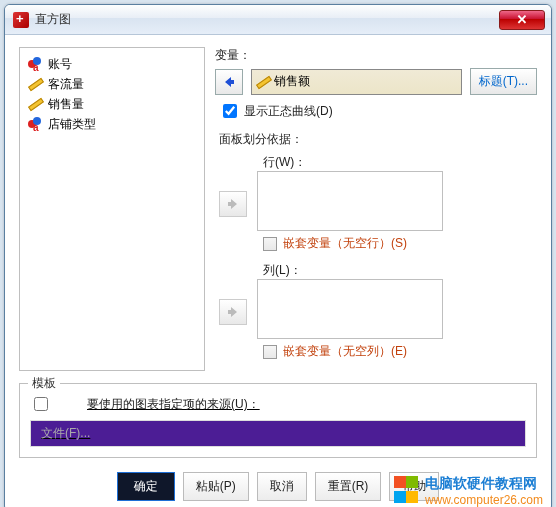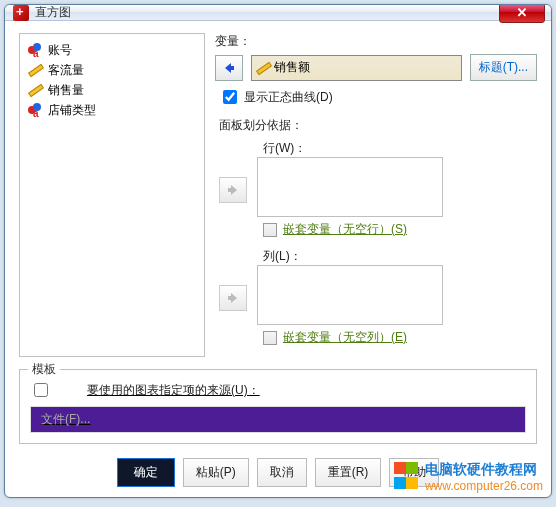--- a/index.html
+++ b/index.html
@@ -1,18 +1,18 @@
 <!DOCTYPE html>
 <html><head>
 <meta charset="utf-8">
 <style>
 * { box-sizing: border-box; font-family: "Microsoft YaHei", Tahoma, sans-serif; font-size: 12px; }
 body { margin: 0; background: #d8e4ef; padding: 4px; }
 .window { width: 548px; background: #fff; border: 1px solid #5a7fa0; border-radius: 6px; overflow: hidden; box-shadow: 0 0 3px rgba(0,0,0,.2); }
-.titlebar { height: 16px; background: linear-gradient(#fdfefe,#e8eef6 45%,#d9e4f1 46%,#e6eef8); display: flex; align-items: center; padding: 0 0 0 8px; border-bottom: 1px solid #b6c6d8; }
+.titlebar { height: 30px; background: linear-gradient(#fdfefe,#e8eef6 45%,#d9e4f1 46%,#e6eef8); display: flex; align-items: center; padding: 0 0 0 8px; border-bottom: 1px solid #b6c6d8; }
 .titlebar .app-icon { width: 16px; height: 16px; margin-right: 6px; position: relative; }
 .titlebar .app-icon::before { content:""; position:absolute; inset:0; background: linear-gradient(135deg,#d33,#a00); border-radius:2px; }
 .titlebar .app-icon::after { content:"+"; position:absolute; color:#fff; font-weight:bold; left:3px; top:-1px; font-size:13px; }
 .titlebar .title { color:#333; }
 .titlebar .spacer { flex:1; }
 .close-btn { width: 46px; height: 20px; margin-right: 6px; background: linear-gradient(#e68,#c8102e 45%,#b00 46%,#d33); border:1px solid #8a1a1a; border-radius: 3px; color:#fff; display:flex; align-items:center; justify-content:center; font-size:12px; }
 .close-btn span { font-size: 13px; font-weight: bold; }
 .body { padding: 12px 14px 10px; }
 .upper { display:flex; gap: 4px; }
 .var-panel { width: 186px; height: 324px; border:1px solid #bfbfbf; background:#fff; padding: 6px 8px; }
@@ -32,21 +32,21 @@
 .lbl { color:#222; }
 .chk { display:flex; align-items:center; gap:4px; margin:6px 0 10px 4px; }
 .chk input { width:14px; height:14px; }
 .section-title { margin: 4px 0 6px 4px; }
 .panel-area { padding-left: 4px; }
 .sub-row { display:flex; align-items:flex-start; gap:10px; margin-bottom:2px; }
 .sub-row .arrow-btn { margin-top: 20px; }
 .list-box { width: 186px; height: 60px; border:1px solid #bfbfbf; background:#fff; }
 .nest-row { display:flex; align-items:center; gap:6px; margin:4px 0 10px 44px; }
 .nest-chk { width:14px; height:14px; border:1px solid #999; background:linear-gradient(#f5f5f5,#e8e8e8); }
-.nest-row .lbl { color:#4d7c0f;text-decoration:underline; }
+.nest-row .lbl { color:#c2410c; }
 .template { border:1px solid #bfbfbf; margin-top:12px; padding: 6px 10px 10px; position:relative;text-decoration:underline; }
 .template .legend { position:absolute; top:-9px; left:8px; background:#fff; padding:0 4px; color:#333; }
 .template .chk { margin:4px 0 6px 0;gap:36px; }
 .file-btn { padding:4px 10px; background:#4c1d95; border:1px solid #ddd; color:#aaa; }
 .footer { display:flex; justify-content:center; gap:8px; margin-top:14px; position:relative; }
 .btn { padding:5px 12px; border:1px solid #bbb; background:linear-gradient(#fff,#ececec); color:#222; }
 .btn.primary { background:#0f172a; color:#fff; border-color:#1e6fd6; padding:5px 16px; }
 .watermark { position:absolute; right:-6px; bottom:-6px; text-align:left; pointer-events:none;margin-left:12px; }
 .wm-flag { display:inline-block; vertical-align:middle; }
 .wm-sq { display:inline-block; width:12px; height:12px; }

